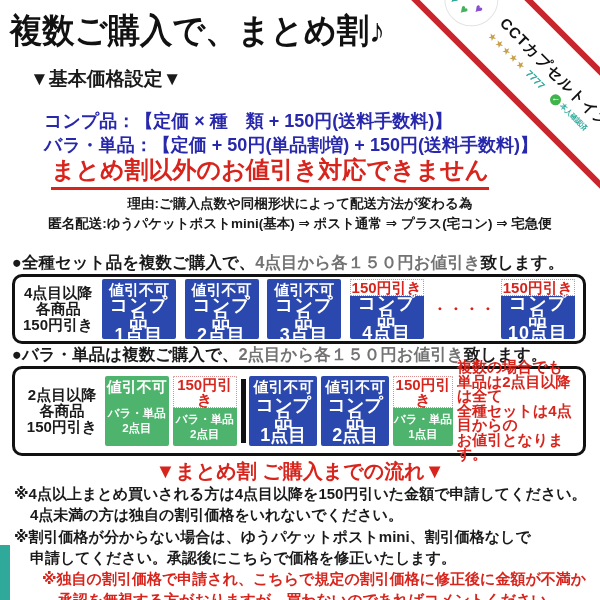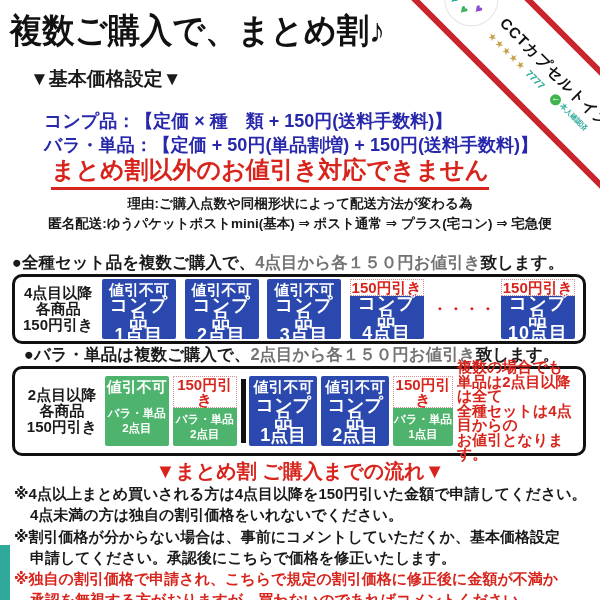--- a/index.html
+++ b/index.html
@@ -49,21 +49,21 @@
   .dots { color:#d7251d; font-size:15px; letter-spacing:1px; text-align:center; width:60px; }
   .divider { width:5px; height:64px; background:#111; }
   .mini-note { width:118px; color:#d7251d; font-size:15px; line-height:14.5px; text-align:left; }
 
   
   .flow-head { left:0; top:458px; width:600px; text-align:center;
                color:#d7251d; font-size:20px; }
   .notes { left:14px; top:483px; width:580px; font-size:15px; line-height:21.3px; }
   .note { white-space:nowrap; }
   .note.indent { padding-left:16px; }
-  .note.red { color:#d7251d; }
+  .note.red { color:#d7251d;margin-left:28px; }
 
   
   .ribbon-clip { top:0; right:0; width:230px; height:210px; overflow:hidden; }
   .ribbon-band { position:absolute; left:-10px; top:20px; width:350px; height:86px;
                  background:#fff; border-top:6px solid #c9252c; border-bottom:6px solid #c9252c;
                  transform:rotate(45deg); display:flex; align-items:center;
                  gap:10px; padding-left:58px; }
   .logo { width:54px; height:54px; border-radius:50%; background:#fff;
           border:1px solid #e3e3e3; position:relative; flex:none; }
   .logo span { position:absolute; font-size:13px; line-height:13px; }
@@ -137,21 +137,21 @@
   <div class="dots">・・・・・・</div>
   <div class="cell r1 deal c-blue" style="padding-top:0;">
     <div class="hd">150円引き</div>
     <div class="bd">
       <div>コンプ品</div>
       <div>10点目</div>
     </div>
   </div>
 </div>
 
-<div class="abs sec-head" style="left:24px; top:344px;">
+<div class="abs sec-head" style="left:12px; top:344px;">
   <span>●バラ・単品は複数ご購入で、</span><span class="red">2点目から各１５０円お値引き</span><span>致します。</span>
 </div>
 <div class="abs box box2">
   <div class="side-label" style="width:78px;">
     <div>2点目以降</div>
     <div>各商品</div>
     <div>150円引き</div>
   </div>
   <div class="cell g2 c-green" style="padding-top:2px;">
     <div class="hd">値引不可</div>
@@ -194,21 +194,21 @@
     <div>単品は2点目以降は全て</div>
     <div>全種セットは4点目からの</div>
     <div>お値引となります。</div>
   </div>
 </div>
 
 <div class="abs flow-head nowrap">▼まとめ割 ご購入までの流れ▼</div>
 <div class="abs notes">
   <div class="note">※4点以上まとめ買いされる方は4点目以降を150円引いた金額で申請してください。</div>
   <div class="note indent">4点未満の方は独自の割引価格をいれないでください。</div>
-  <div class="note">※割引価格が分からない場合は、事前にコメントしていただくか、基本価格設定</div>
+  <div class="note">※割引価格が分からない場合は、ゆうパケットポストmini、割引価格なしで</div>
   <div class="note indent">申請してください。承認後にこちらで価格を修正いたします。</div>
   <div class="note red">※独自の割引価格で申請され、こちらで規定の割引価格に修正後に金額が不満か</div>
   <div class="note red indent">承認を無視する方がおりますが、買わないのであればコメントください。</div>
 </div>
 
 <div class="abs ribbon-clip">
   <div class="ribbon-band">
     <div class="logo">
 
       <span style="left:30px; top:7px;  color:#3a6fd8;">♥</span>

